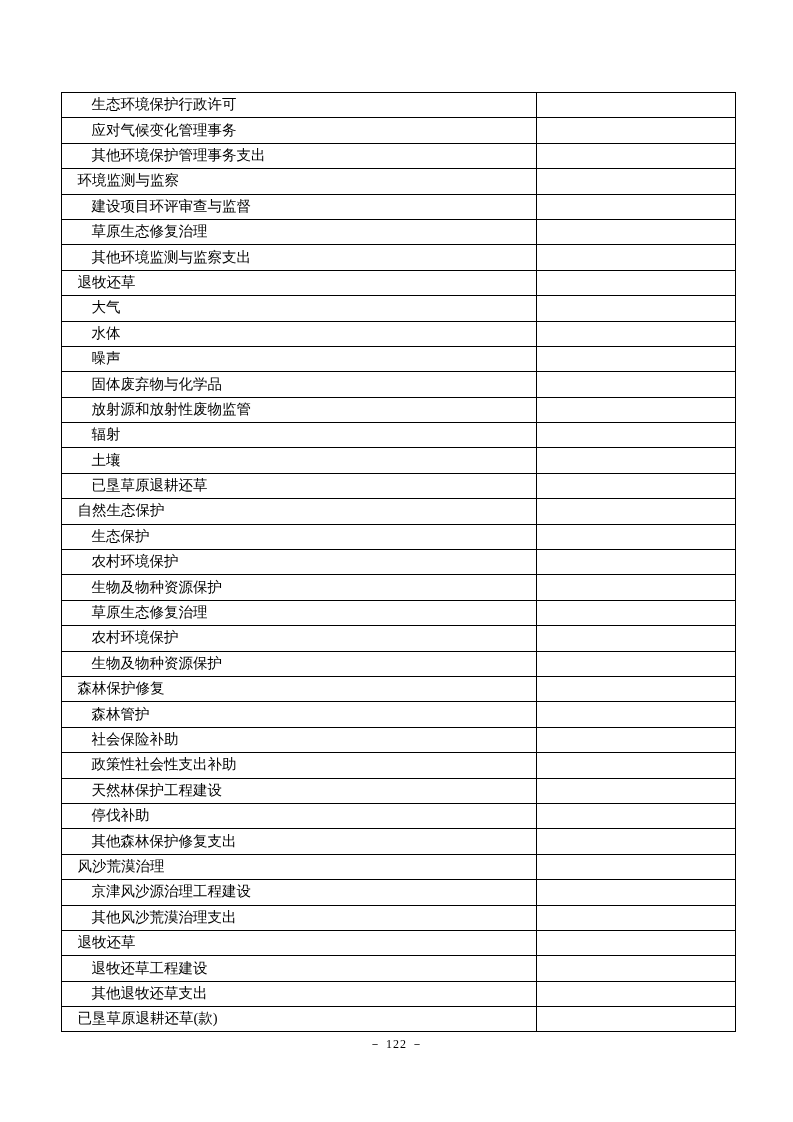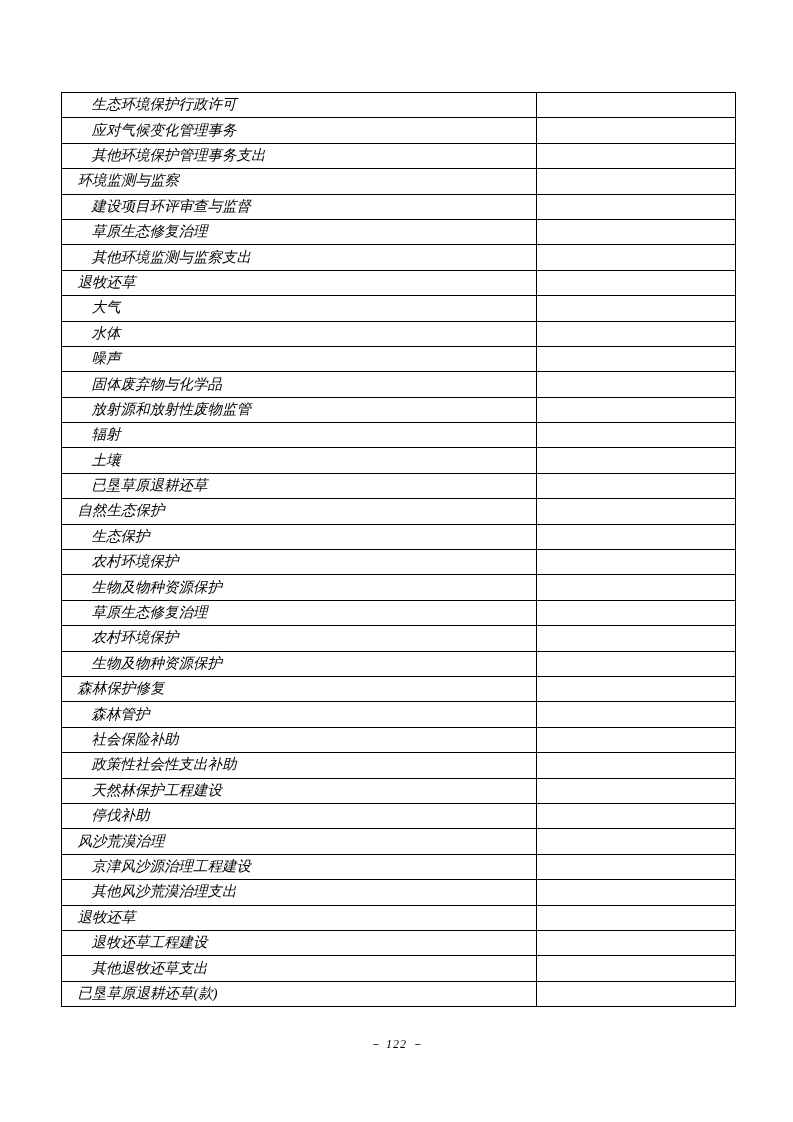--- a/index.html
+++ b/index.html
@@ -13,21 +13,20 @@
     font-family: "Liberation Serif", "DejaVu Serif", serif;
     color: #000000;
     position: relative;
   }
   .page {
     width: 793px;
     height: 1122px;
     box-sizing: border-box;
     padding: 92px 0 0 0;
     position: relative;
-    font-style: italic;
   }
   .table-wrap {
     width: 672px;
     margin: 0 auto;
   }
   table.budget-table {
     border-collapse: collapse;
     width: 100%;
     table-layout: fixed;
   }
@@ -296,20 +295,28 @@
           <tr>
             <td class="label-col">
               <span class="cell-text lvl-2">停伐补助</span>
             </td>
             <td class="value-col">
               <span class="cell-text"></span>
             </td>
           </tr>
           <tr>
             <td class="label-col">
+              <span class="cell-text lvl-2">其他森林保护修复支出</span>
+            </td>
+            <td class="value-col">
+              <span class="cell-text"></span>
+            </td>
+          </tr>
+          <tr>
+            <td class="label-col">
               <span class="cell-text lvl-1">风沙荒漠治理</span>
             </td>
             <td class="value-col">
               <span class="cell-text"></span>
             </td>
           </tr>
           <tr>
             <td class="label-col">
               <span class="cell-text lvl-2">京津风沙源治理工程建设</span>
             </td>

